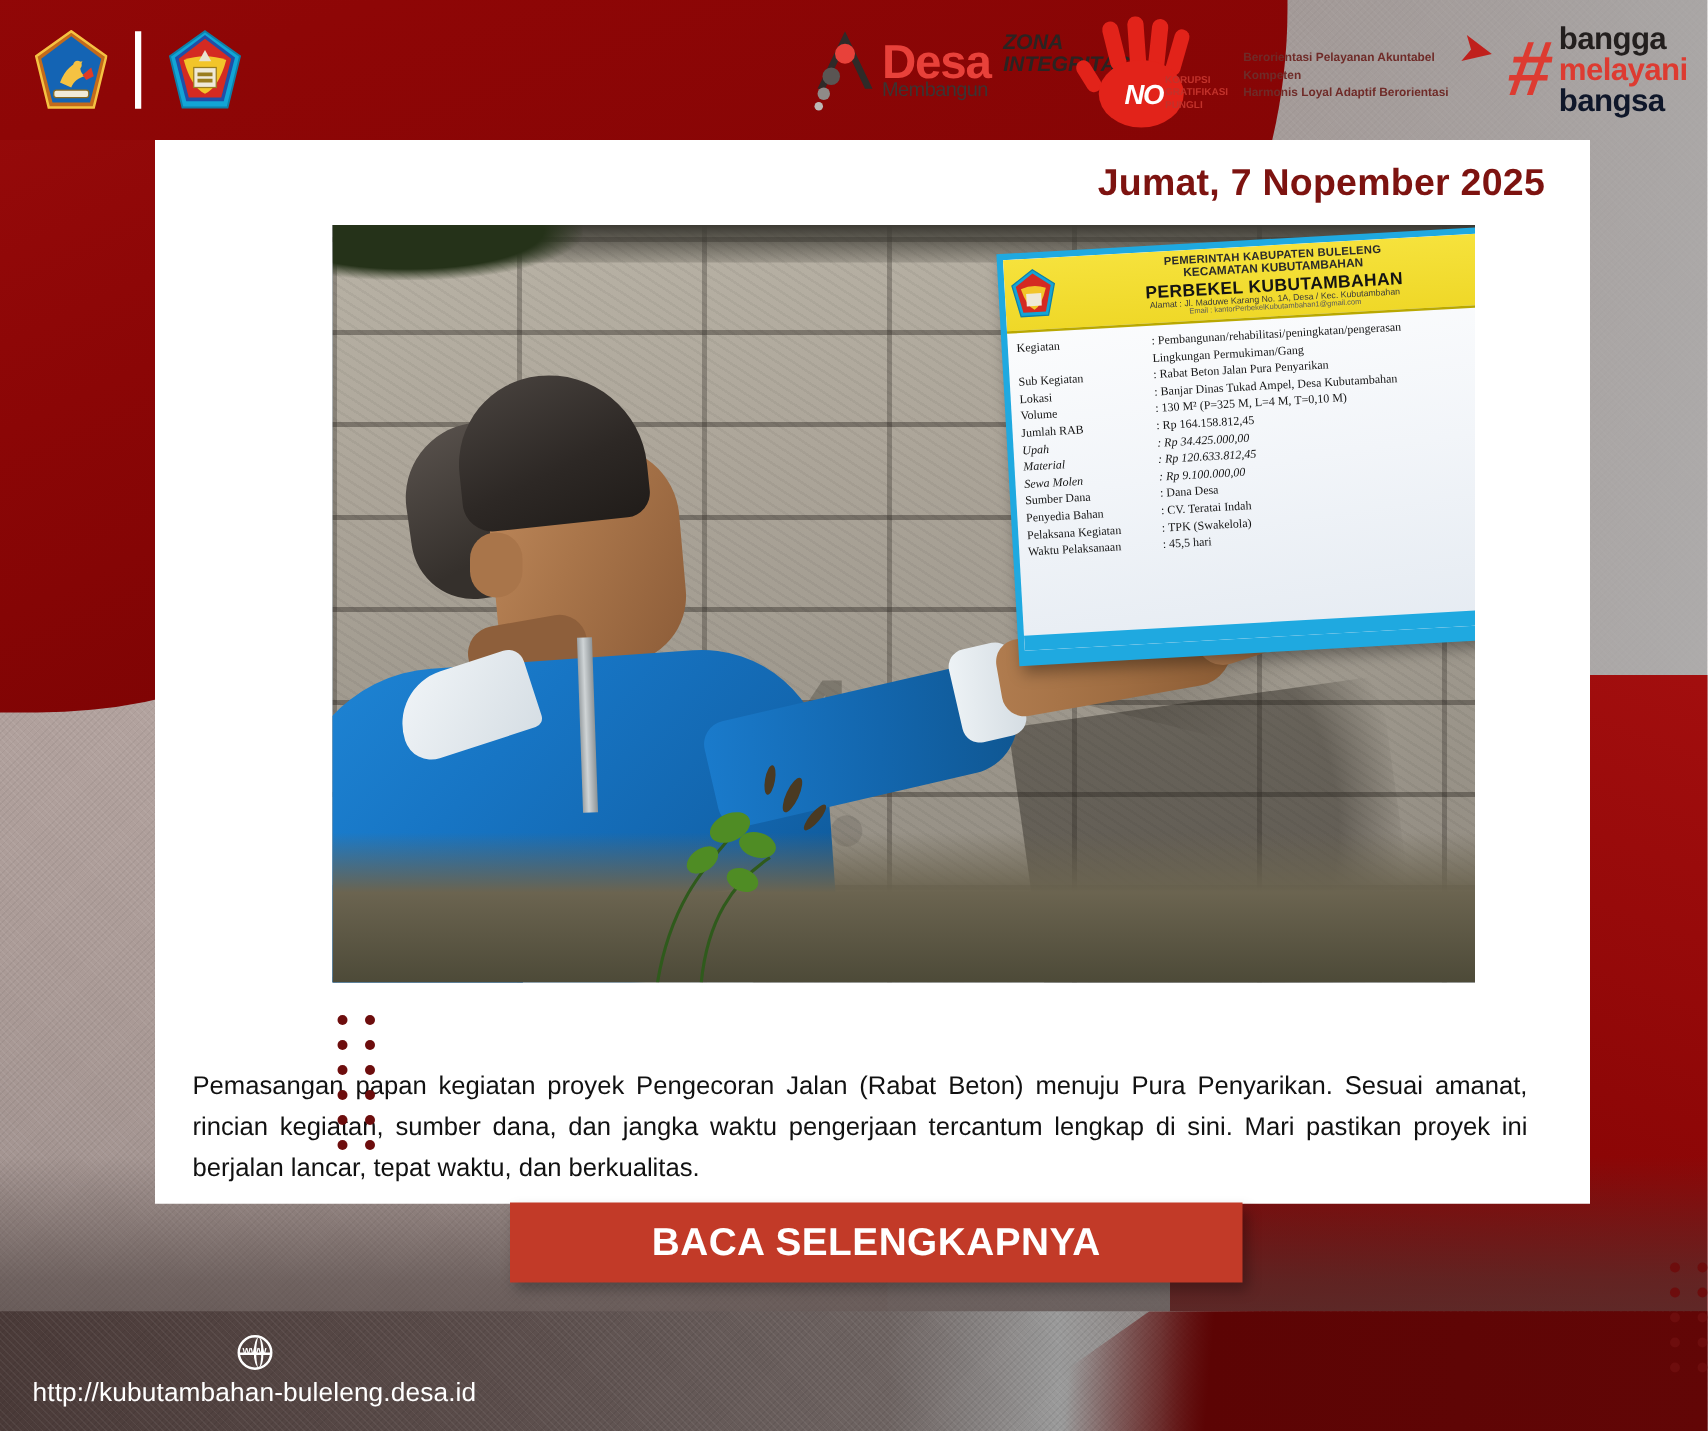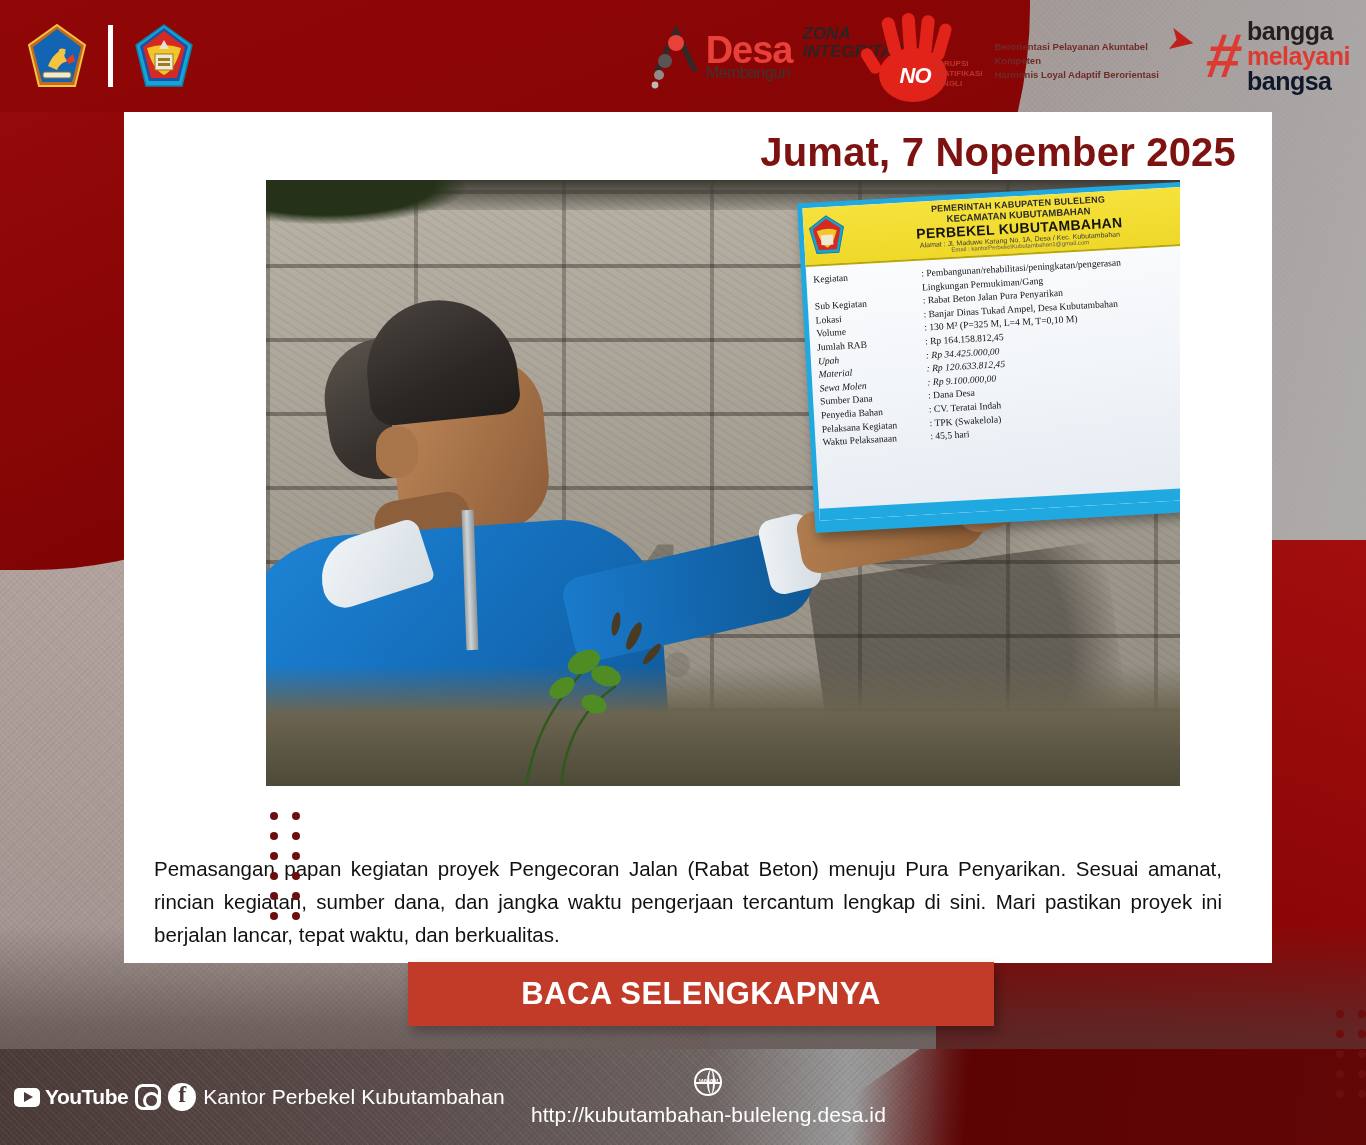--- a/index.html
+++ b/index.html
@@ -119,21 +119,21 @@
   .bangga-txt { line-height: 1.0; font-size: 25px; font-weight: bold; letter-spacing: -.5px; }
   .bangga-txt .w1 { color: #231f1e; } .bangga-txt .w2 { color: #dd3b31; } .bangga-txt .w3 { color: #0f172a; }
 
   
   .card {
     position: absolute; left: 124px; top: 112px; width: 1148px; height: 851px;
     background: #ffffff; z-index: 5;
   }
   .date {
     position: absolute; right: 36px; top: 18px;
-    font-size: 40px; font-weight: bold; color: #7d1310; letter-spacing: .2px;
+    font-size: 30px; font-weight: bold; color: #7d1310; letter-spacing: .2px;
   }
 
   
   .photo {
     position: absolute; left: 142px; top: 68px; width: 914px; height: 606px;
     overflow: hidden; background: #7d848c;
   }
   .ph-sky { position:absolute; left:0; top:0; width:100%; height:100%;
             background: linear-gradient(180deg,#9fb6c6 0%, #a9bccb 20%, #b5c3cd 100%); }
   .ph-wall {
@@ -593,29 +593,20 @@
 </div>
 
 <div class="cta">BACA SELENGKAPNYA</div>
 
 <div class="bottom-dark-bar">
   <div class="bottom-red-wedge"></div>
 </div>
 
 <div class="footer">
 
-  <div class="f-group f-social">
-    <span class="yt-badge">
-      <span class="yt-box"></span>
-      <span class="yt-word">YouTube</span>
-    </span>
-    <span class="ig"></span>
-    <span class="fb"></span>
-    <span class="f-label">Kantor Perbekel Kubutambahan</span>
-  </div>
 
   <div class="f-group f-web">
     <span class="globe">
         <span>WWW</span>
       </span>
     <span class="f-label">http://kubutambahan-buleleng.desa.id</span>
   </div>
 
 
 </div>

